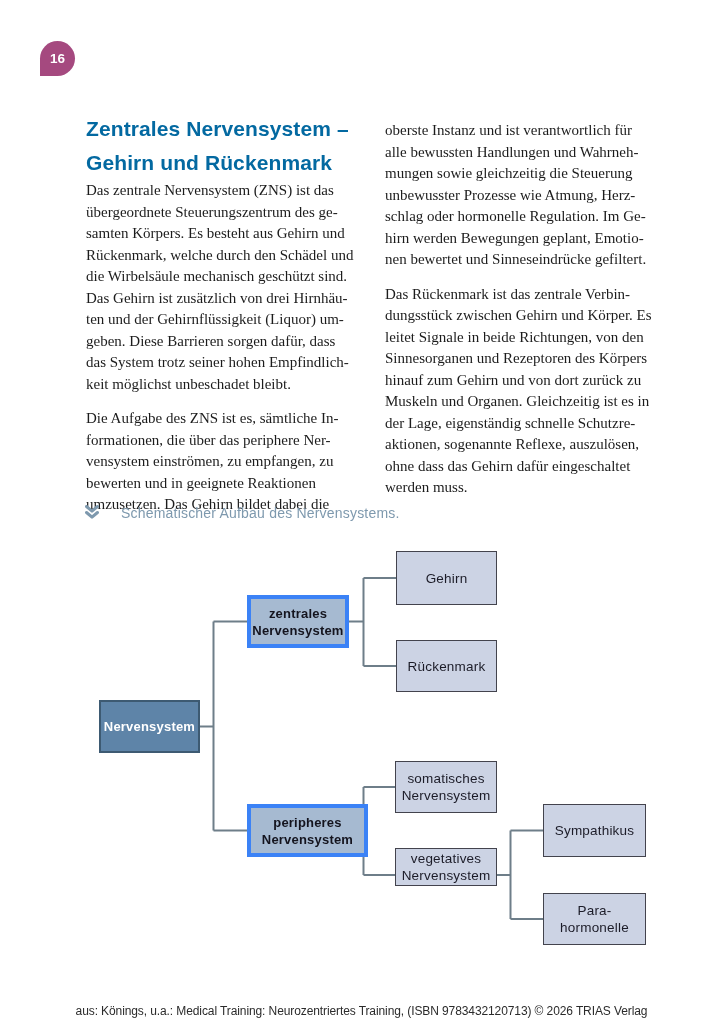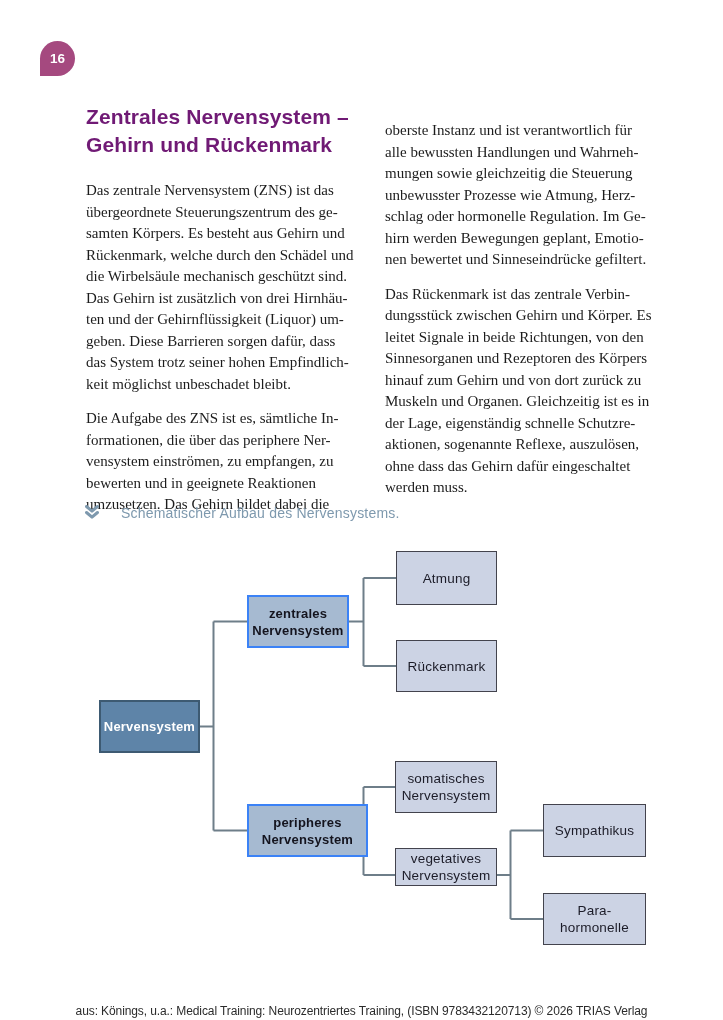--- a/index.html
+++ b/index.html
@@ -29,24 +29,24 @@
     position: absolute;
     left: 86px; top: 49px;
     font-size: 15.5px;
     color: #3e5a64;
     letter-spacing: 0.2px;
   }
   
   .prewrap { white-space: pre-line; }
   .headline {
     position: absolute;
-    left: 86px; top: 103px;
+    left: 86px; top: 112px;
     font-size: 21px;
-    line-height: 28px;
-    color: #701a75;
+    line-height: 34px;
+    color: #0369a1;
     letter-spacing: 0.1px;
   }
   .col {
     position: absolute;
     font-family: "Liberation Serif", serif;
     font-size: 15px;
     line-height: 21.5px;
     color: #1c1c1c;
   }
   .col-left  { left: 86px;  top: 180px; width: 292px; }
@@ -80,21 +80,21 @@
     letter-spacing: 0.2px;
   }
   .node-dark {
     background: #5e84a8;
     border: 2px solid #3d5a72;
     color: #ffffff;
     font-weight: bold;
   }
   .node-mid {
     background: #a6bad1;
-    border: 2px solid #3b82f6;
+    border: 4px solid #3b82f6;
     color: #14141e;
     font-weight: bold;
   }
   .node-light {
     background: #ccd3e4;
     border: 1.5px solid #43434d;
     color: #1c1c28;
     font-size: 13.5px;
   }
   .n-root   { left: 99px;  top: 155px; width: 101px; height: 53px; }
@@ -180,21 +180,21 @@
       <path d="M200 181.5 H213.5 M213.5 76.5 V285.5 M213.5 76.5 H247 M213.5 285.5 H247
                M349 76.5 H363.5 M363.5 33 V121 M363.5 33 H396 M363.5 121 H396
                M348 285.5 H363.5 M363.5 242 V330 M363.5 242 H395 M363.5 330 H395
                M497 330 H510.5 M510.5 285.5 V374 M510.5 285.5 H543 M510.5 374 H543" fill="none" stroke="#6e7e89" stroke-width="2"></path>
     </svg>
     <div class="node node-dark n-root">Nervensystem</div>
     <div class="node node-mid n-zns">zentrales
 Nervensystem</div>
     <div class="node node-mid n-pns">peripheres
 Nervensystem</div>
-    <div class="node node-light n-gehirn">Atmung</div>
+    <div class="node node-light n-gehirn">Gehirn</div>
     <div class="node node-light n-rueck">Rückenmark</div>
     <div class="node node-light n-soma">somatisches
 Nervensystem</div>
     <div class="node node-light n-veg">vegetatives
 Nervensystem</div>
     <div class="node node-light n-symp">Sympathikus</div>
     <div class="node node-light n-para">Para-
 hormonelle</div>
   </div>
 

